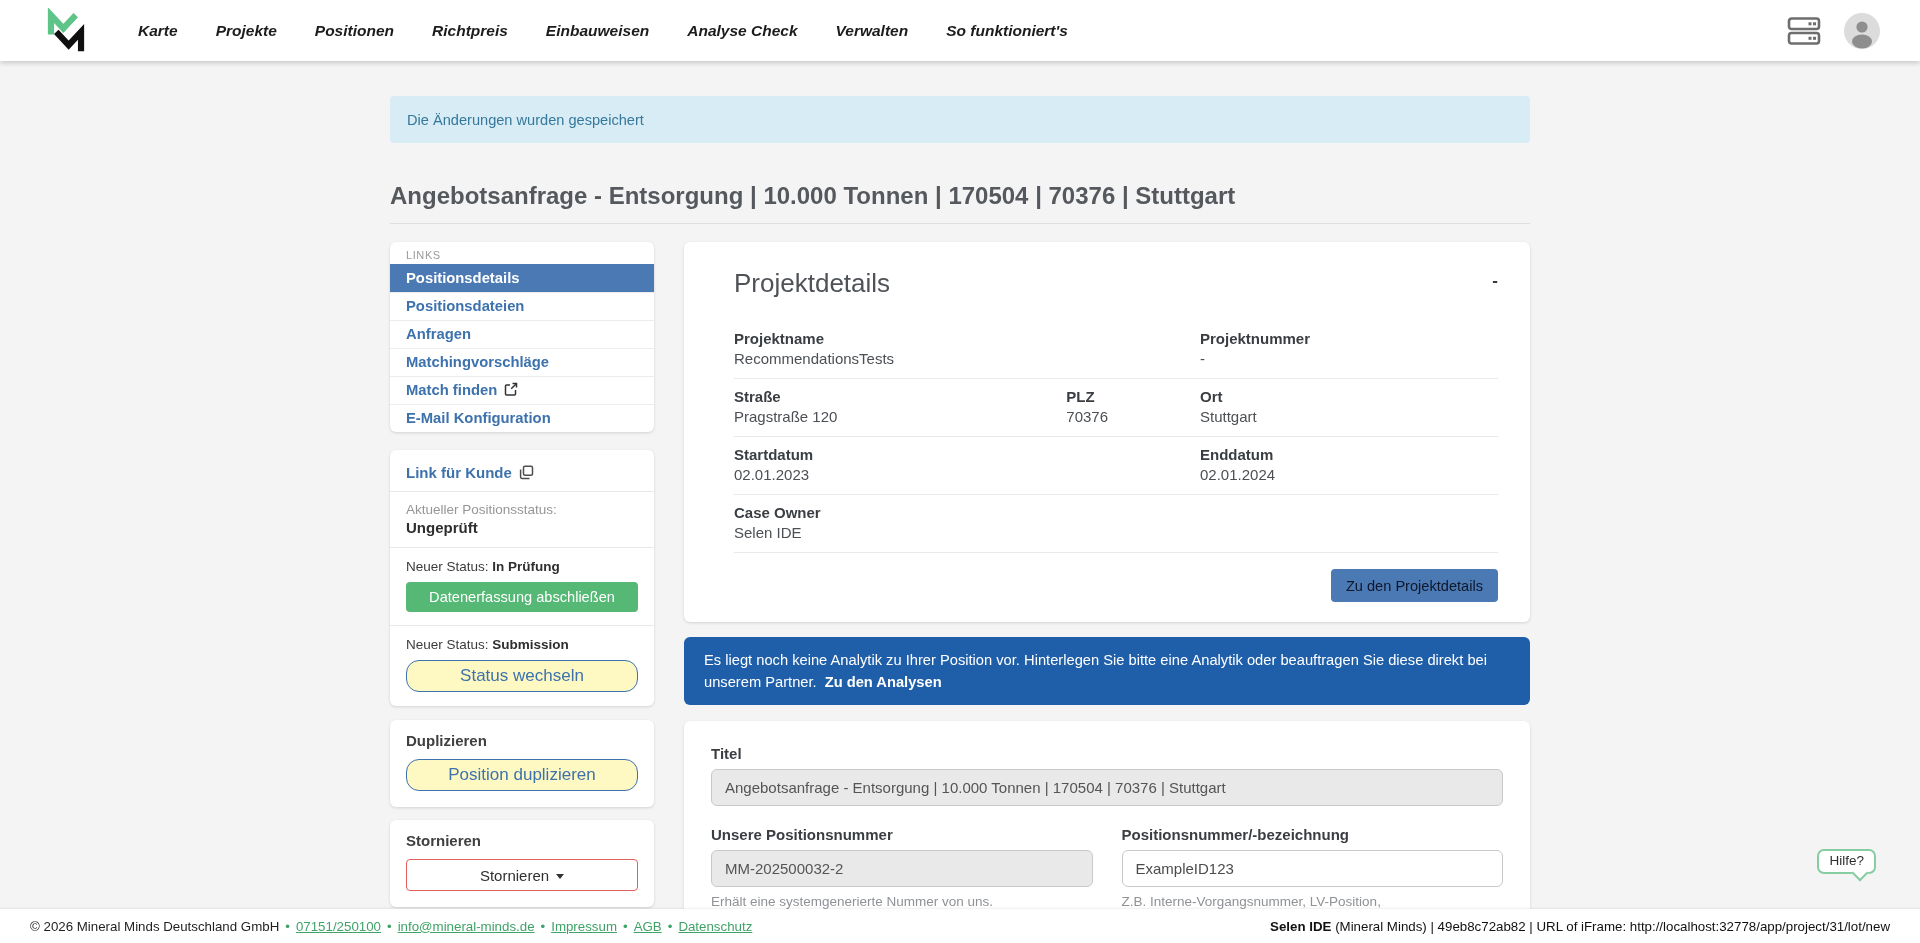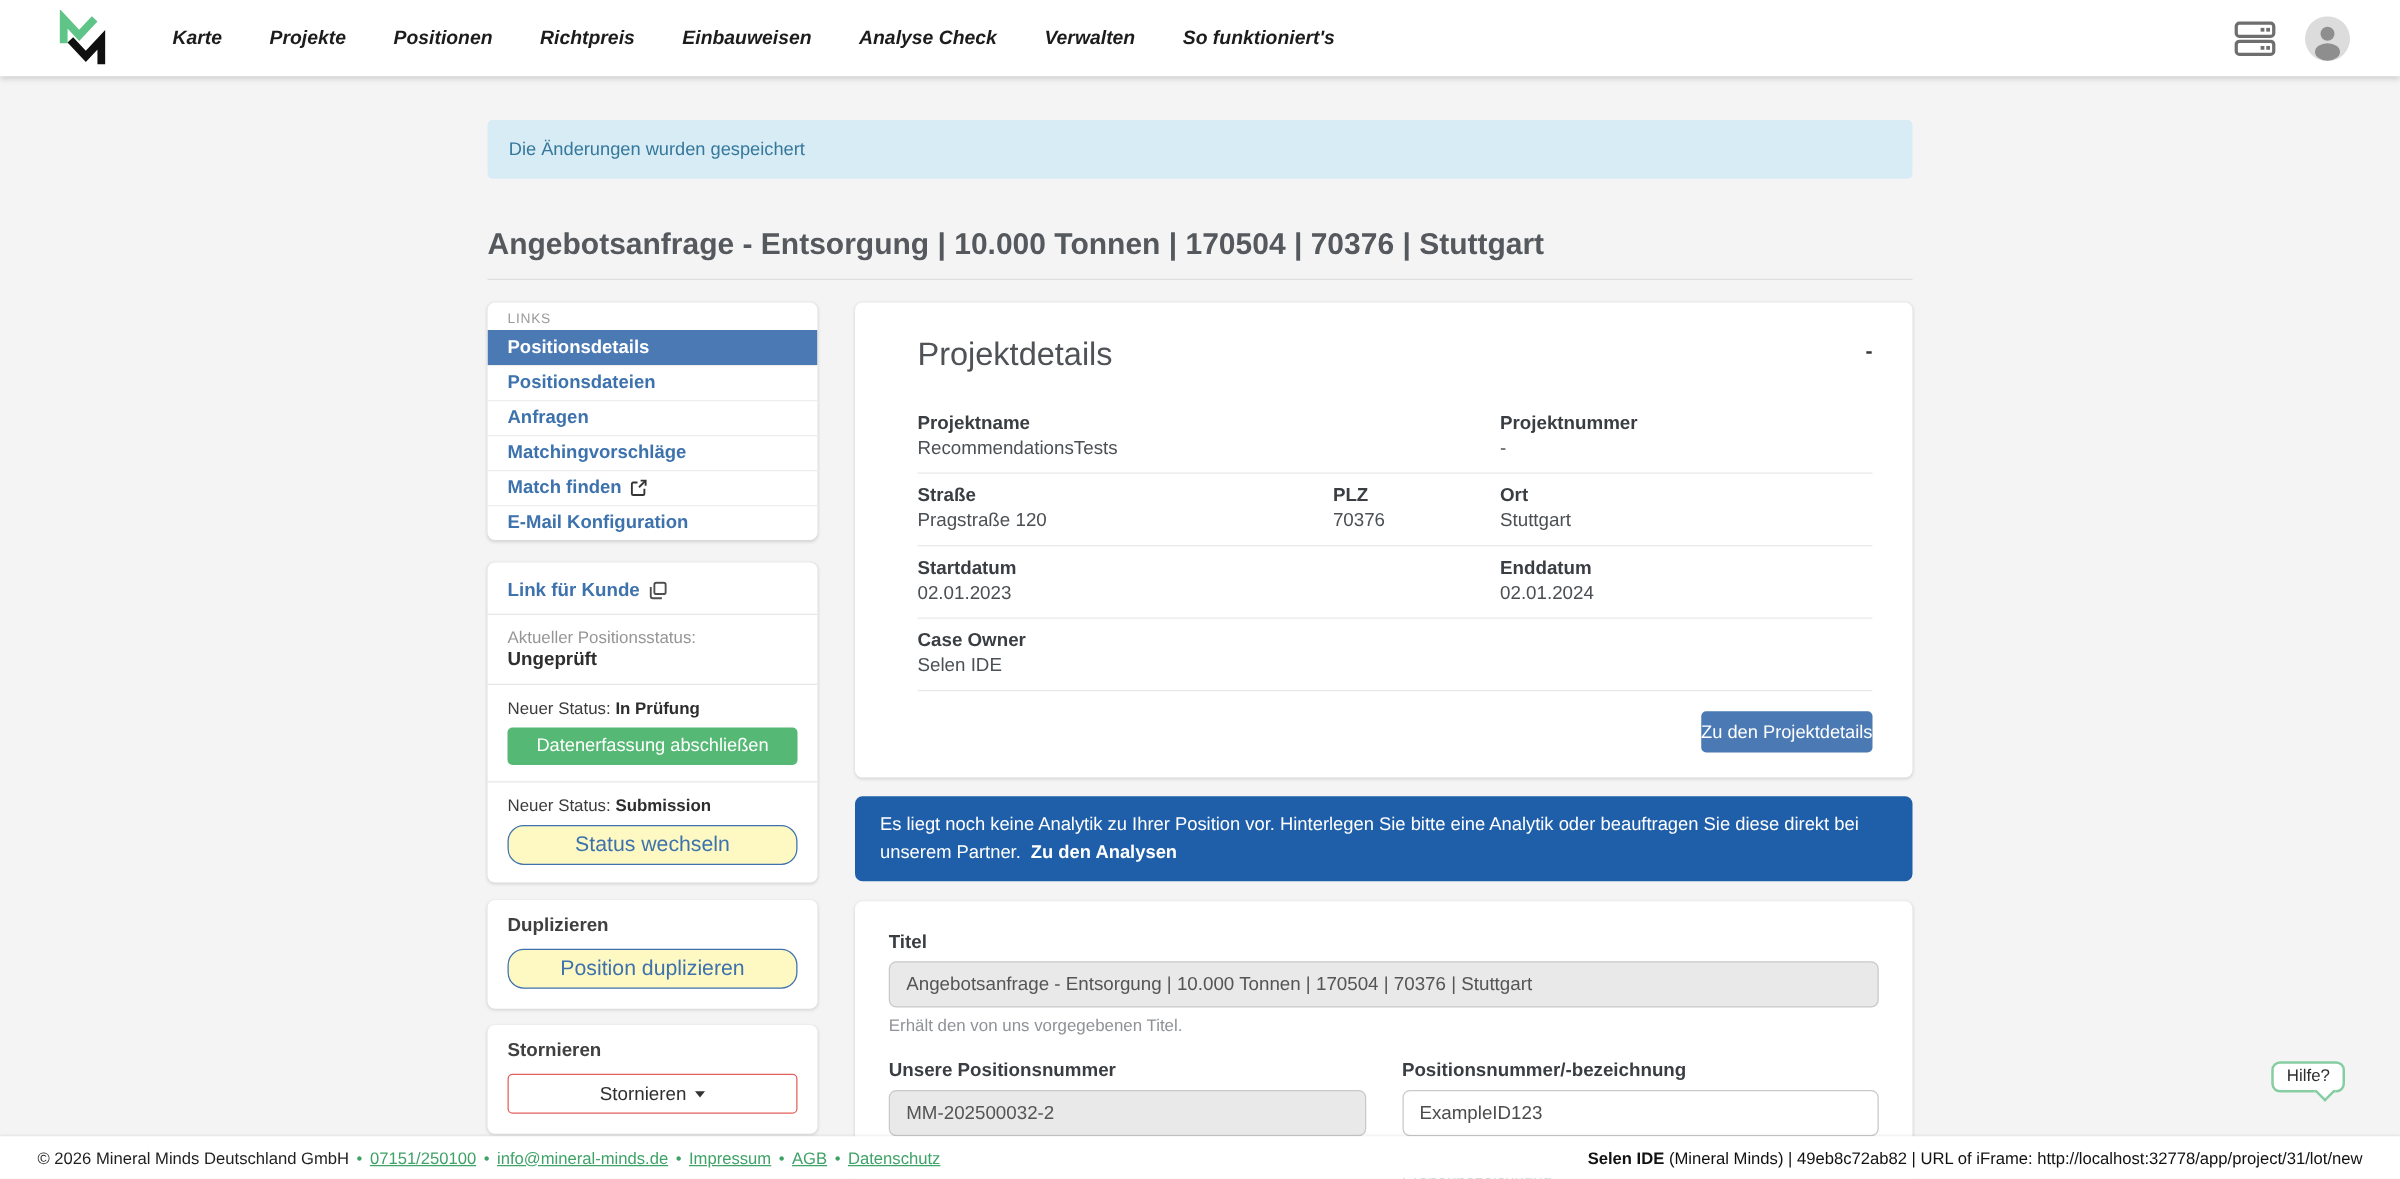--- a/index.html
+++ b/index.html
@@ -35,21 +35,21 @@
   }
   .columns { display:flex; gap:30px; margin-top:18px; align-items:flex-start; }
   .left-col { width:264px; flex-shrink:0; }
   .right-col { flex:1; min-width:0; }
   .card { background:#fff; border-radius:6px; box-shadow:0 1px 3px rgba(0,0,0,.14); }
 
   
   .links-card { overflow:hidden; margin-bottom:18px; }
   .links-header { padding:7px 16px 3px; font-size:11px; color:#9b9b9b; letter-spacing:.6px; }
   .link-item {
-    display:flex; align-items:center; gap:7px; padding:5px 16px 6px;
+    display:flex; gap:7px; padding:5px 16px 6px;
     font-size:14.8px; font-weight:700; color:var(--link-blue,#3d72ad);
     border-top:1px solid #ededed; cursor:pointer;
   }
   .link-item.active { background:var(--primary-blue,#4a79b4); color:#fff; border-top-color:transparent; }
 
   
   .status-card { padding:10px 16px 14px; margin-bottom:14px; }
   .customer-link { display:flex; align-items:center; gap:7px; padding:4px 0 10px;
     color:var(--link-blue,#3d72ad); font-weight:700; font-size:15px; cursor:pointer; }
   .sep-line { border:none; border-top:1px solid #e8e8e8; margin:0 -16px; }
@@ -85,22 +85,22 @@
   .pd-collapse { font-weight:700; font-size:17px; color:#3a3a3a; cursor:pointer; margin-top:4px; line-height:1; }
   .pd-row {
     display:grid; grid-template-columns:43.5% 17.5% 1fr;
     padding:9px 0 11px; border-bottom:1px solid #e9e9e9;
   }
   .pd-label { font-weight:700; font-size:15px; color:#3a3e42; margin-bottom:3px; }
   .pd-value { font-size:15px; color:#4c5054; }
   .col3 { grid-column:3; }
   .pd-footer { display:flex; justify-content:flex-end; padding-top:16px; }
   .btn-blue {
-    background:var(--primary-blue,#4a79b4); color:#ffffff; border:none; border-radius:4px;
-    height:33px; padding:0 0; font-size:14.6px; cursor:pointer;
+    background:var(--primary-blue,#4a79b4); color:#0f172a; border:none; border-radius:4px;
+    height:33px; padding:0 15px; font-size:14.6px; cursor:pointer;
   }
 
   
   .banner {
     margin-top:15px; background:var(--banner-blue,#1f5fa9); border-radius:6px;
     padding:12px 20px; color:#fff; font-size:14.7px; line-height:22px;
   }
   .banner-link { font-weight:700; color:#fff; margin-left:8px; cursor:pointer; }
 
   
@@ -307,21 +307,20 @@
         </div>
       </div>
 
       <div class="banner">
         <span>Es liegt noch keine Analytik zu Ihrer Position vor. Hinterlegen Sie bitte eine Analytik oder beauftragen Sie diese direkt bei unserem Partner.</span><a class="banner-link">Zu den Analysen</a>
       </div>
 
       <div class="card form-card">
         <div class="form-label">Titel</div>
         <input class="text-input" type="text" disabled="" value="Angebotsanfrage - Entsorgung | 10.000 Tonnen | 170504 | 70376 | Stuttgart" style="">
-        <div class="form-help">Erhält den von uns vorgegebenen Titel.</div>
 
         <div class="form-row">
           <div>
             <div class="form-label">Unsere Positionsnummer</div>
             <input class="text-input" type="text" disabled="" value="MM-202500032-2" style="">
             <div class="form-help">Erhält eine systemgenerierte Nummer von uns.</div>
           </div>
           <div>
             <div class="form-label">Positionsnummer/-bezeichnung</div>
             <input class="text-input" type="text" value="ExampleID123" style="">

